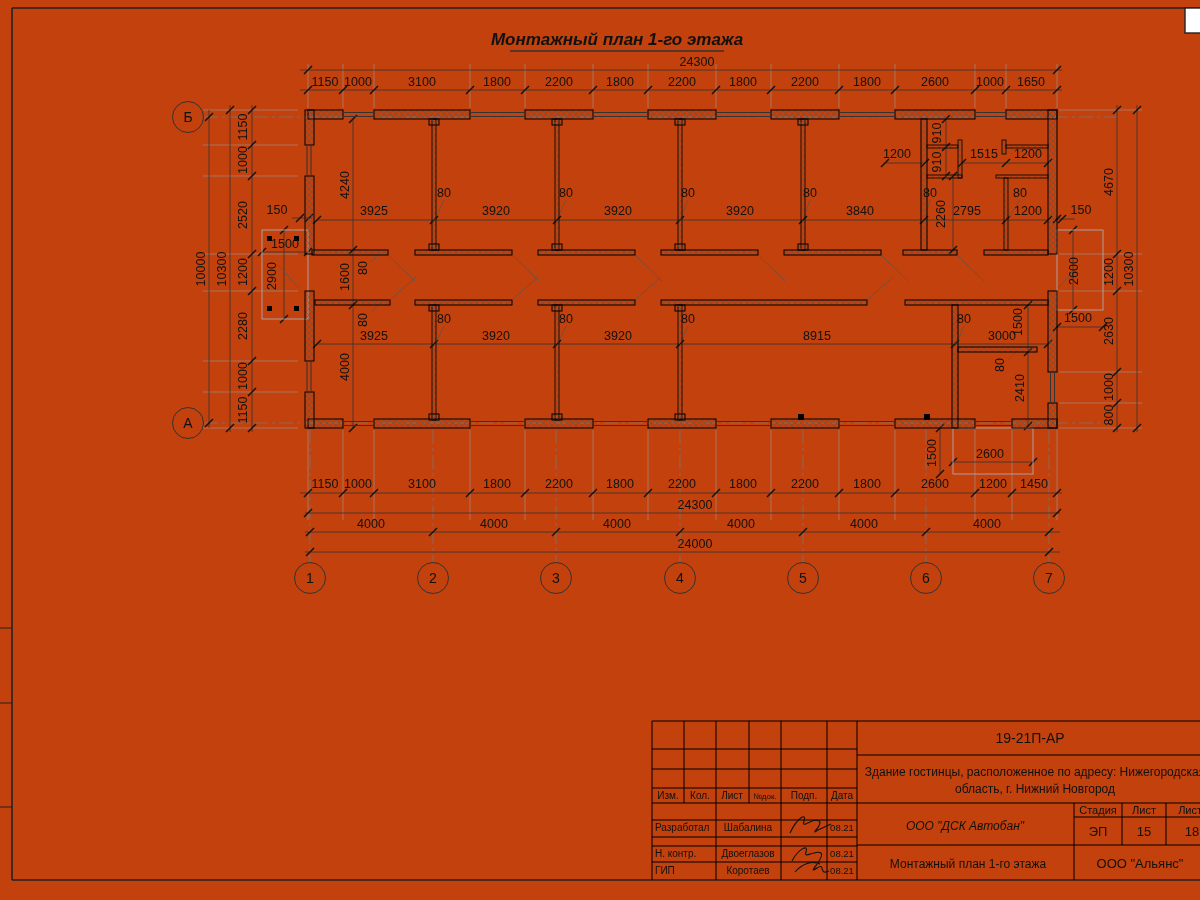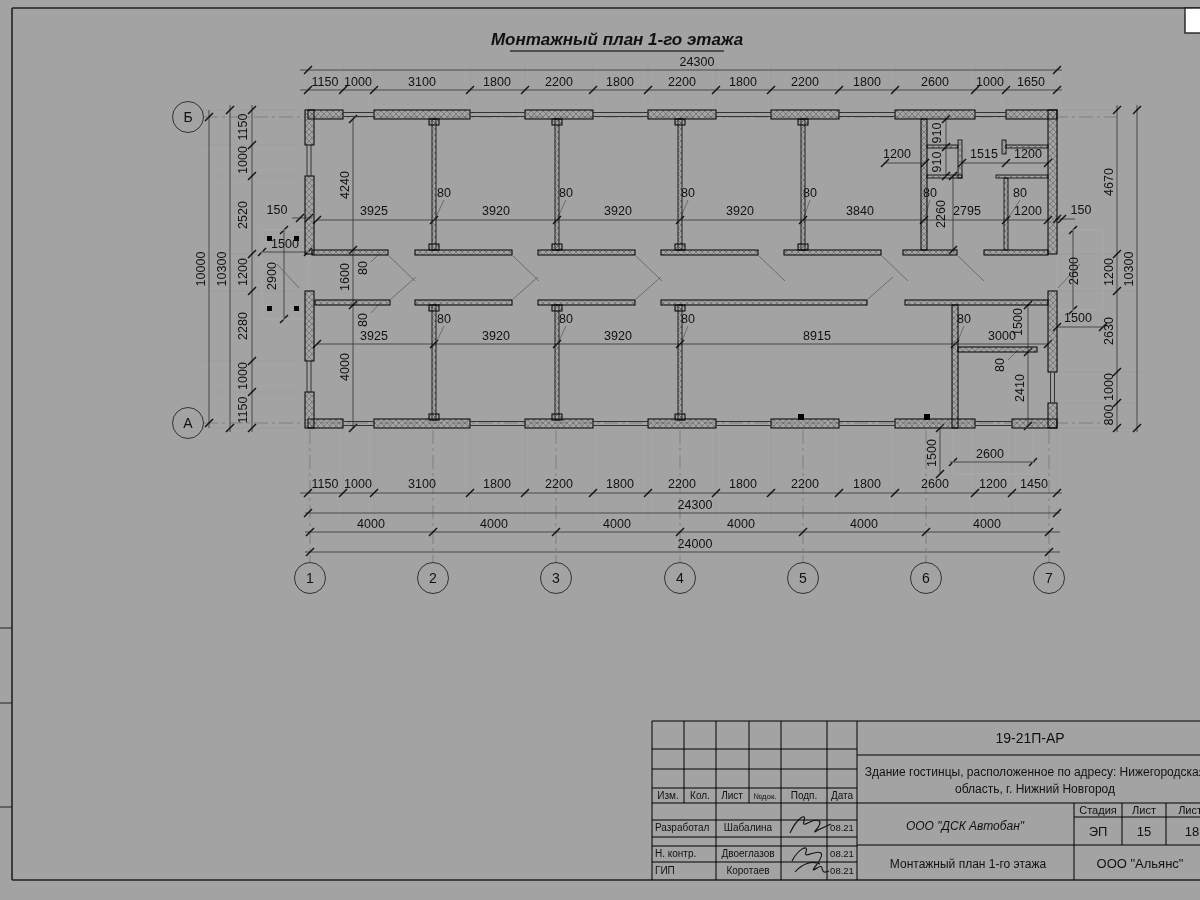--- a/index.html
+++ b/index.html
@@ -1,16 +1,16 @@
 <!DOCTYPE html>
 <html><head>
 <meta charset="utf-8">
 <style>
   html,body{margin:0;padding:0;background:#fff;}
-  #sheet{width:1200px;height:900px;position:relative;background:#a3a3a3;overflow:hidden;}
+  #sheet{width:1200px;height:900px;position:relative;background:#c2410c;overflow:hidden;}
   svg{display:block;}
   .frame{stroke:#222;stroke-width:1.6;}
   .mark{stroke:#222;stroke-width:1;}
   .ext{stroke:#9a9a9a;stroke-width:.6;}
   .axis{stroke:#777;stroke-width:.8;stroke-dasharray:14 4 3 4;}
   .dim{stroke:#333;stroke-width:.8;fill:none;}
   .tick{stroke:#111;stroke-width:1.4;}
   .wall{fill:url(#hx);stroke:#000;stroke-width:1;}
   .part{fill:url(#hx);stroke:#000;stroke-width:.8;}
   .win{stroke:#333;stroke-width:1;}

